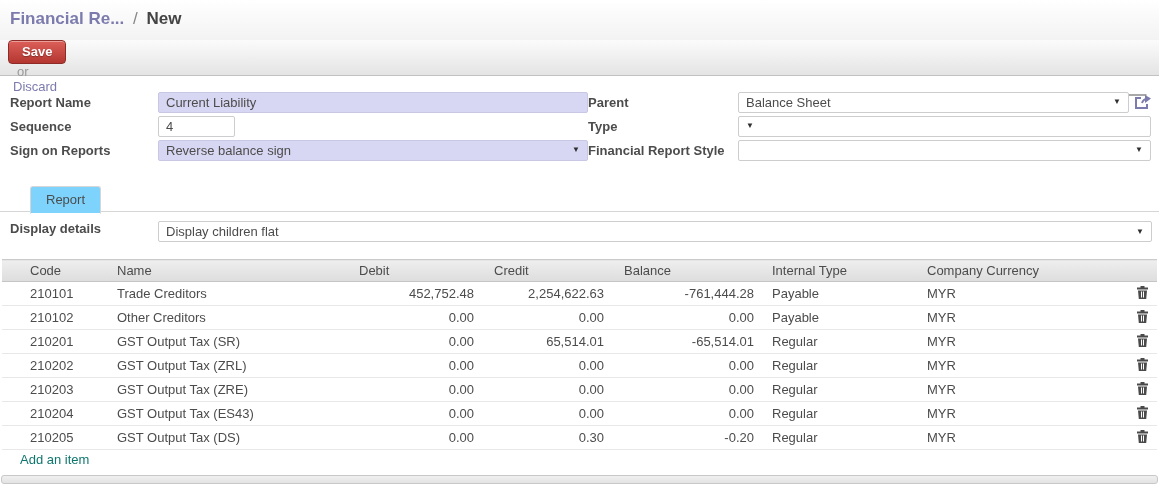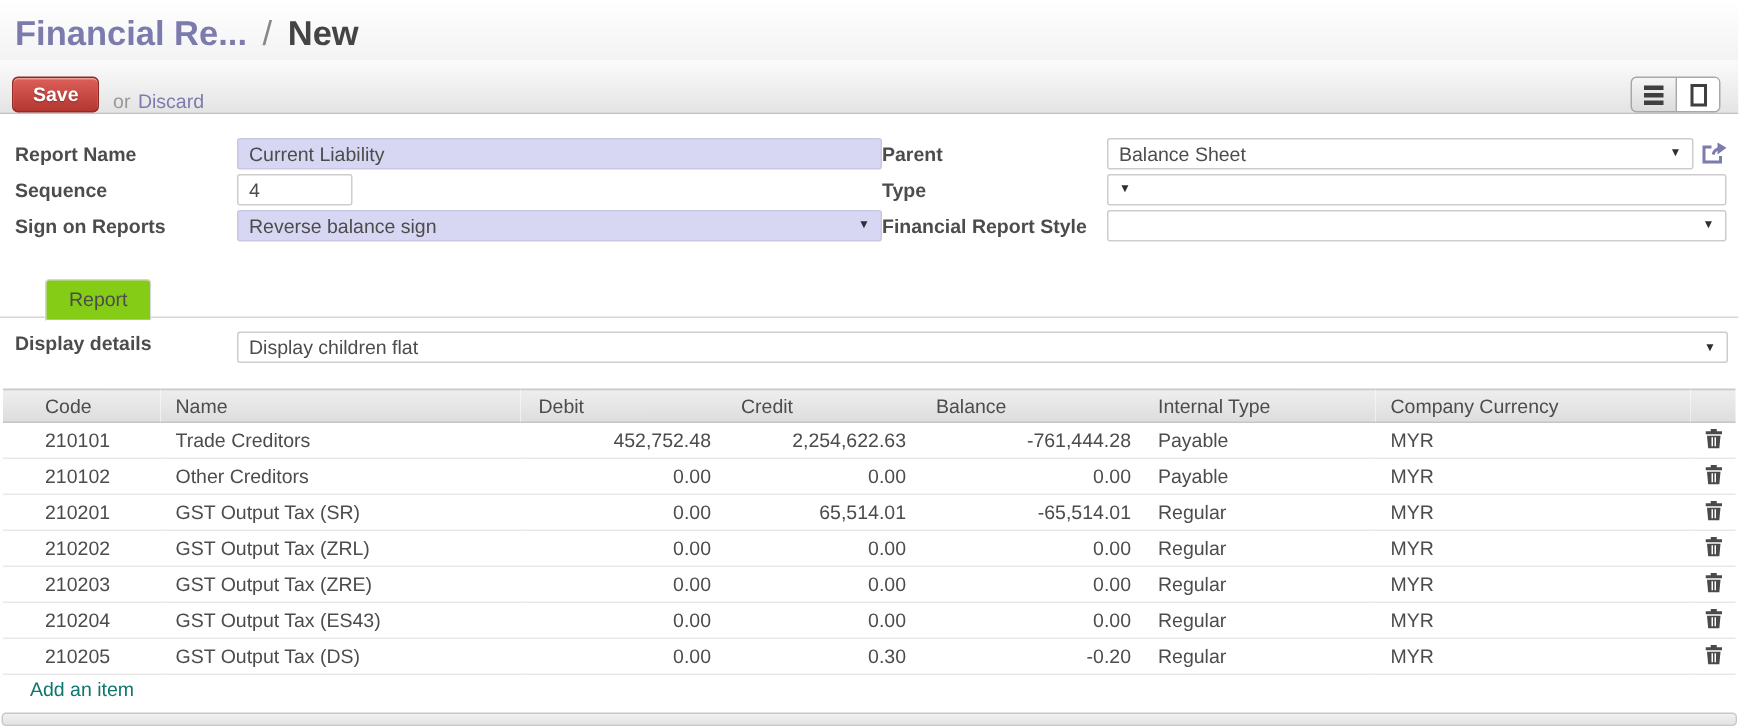--- a/index.html
+++ b/index.html
@@ -10,35 +10,36 @@
     color: #4c4c4c;
     background: #ffffff;
     overflow: hidden;
   }
 
   
   .breadcrumb-bar {
     height: 40px;
     padding: 9px 0 0 10px;
     background: linear-gradient(#ffffff, #f3f3f3);
-    font-size: 23px;
+    font-size: 17px;
     font-weight: bold;
   }
   .crumb-link { color: #7c7bad; cursor: pointer; }
   .crumb-sep { color: #888; font-weight: normal; padding: 0 4px; }
   .crumb-current { color: #444; }
 
   
   .toolbar {
     height: 36px;
     display: flex;
-    align-items: flex-end;
+    align-items: flex-start;
     padding: 0 8px;
     background: linear-gradient(#fbfbfb, #e4e4e4);
     border-bottom: 1px solid #c2c2c2;
+    flex-direction: column;
   }
   .btn-save {
     padding: 3px 13px 4px;
     font-size: 13px;
     font-weight: bold;
     color: #ffffff;
     background: linear-gradient(#dc5f59, #b33630);
     border: 1px solid #8f2b26;
     border-radius: 4px;
     cursor: pointer;
@@ -117,21 +118,21 @@
   .tab-strip {
     margin-top: 23px;
     padding-left: 30px;
     border-bottom: 1px solid #d6d6d6;
     height: 27px;
   }
   .tab {
     display: inline-block;
     padding: 5px 15px 6px;
     font-size: 13px;
-    background: #84cc16;
+    background: #7dd3fc;
     border: 1px solid #d6d6d6;
     border-bottom: 1px solid #ffffff;
     border-radius: 3px 3px 0 0;
     position: relative;
     top: 1px;
     cursor: pointer;
   }
 
   
   .detail-row {

